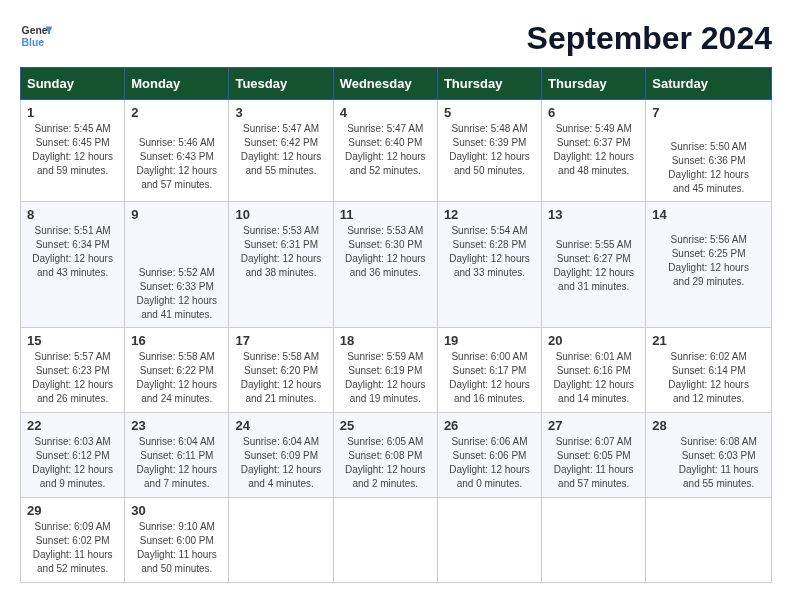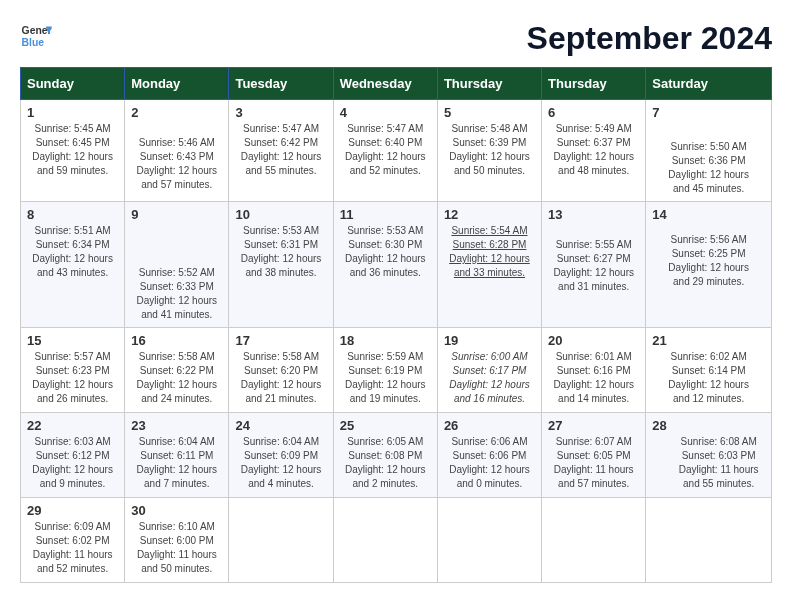--- a/index.html
+++ b/index.html
@@ -183,21 +183,21 @@
         </td>
         <td>
           <span class="day-number">11</span>
           <div class="day-info" style="white-space: pre-line;">Sunrise: 5:53 AM
 Sunset: 6:30 PM
 Daylight: 12 hours
 and 36 minutes.</div>
         </td>
         <td>
           <span class="day-number">12</span>
-          <div class="day-info" style="white-space: pre-line; text-decoration: underline;">Sunrise: 5:54 AM
+          <div class="day-info" style="white-space: pre-line;">Sunrise: 5:54 AM
 Sunset: 6:28 PM
 Daylight: 12 hours
 and 33 minutes.</div>
         </td>
         <td>
           <span class="day-number">13</span>
           <div class="day-info" style="white-space: pre-line; margin-top: 16px;">Sunrise: 5:55 AM
 Sunset: 6:27 PM
 Daylight: 12 hours
 and 31 minutes.</div>
@@ -234,21 +234,21 @@
         </td>
         <td>
           <span class="day-number">18</span>
           <div class="day-info" style="white-space: pre-line;">Sunrise: 5:59 AM
 Sunset: 6:19 PM
 Daylight: 12 hours
 and 19 minutes.</div>
         </td>
         <td>
           <span class="day-number">19</span>
-          <div class="day-info" style="white-space: pre-line; font-style: italic;">Sunrise: 6:00 AM
+          <div class="day-info" style="white-space: pre-line;">Sunrise: 6:00 AM
 Sunset: 6:17 PM
 Daylight: 12 hours
 and 16 minutes.</div>
         </td>
         <td>
           <span class="day-number">20</span>
           <div class="day-info" style="white-space: pre-line;">Sunrise: 6:01 AM
 Sunset: 6:16 PM
 Daylight: 12 hours
 and 14 minutes.</div>
@@ -315,21 +315,21 @@
       <tr>
         <td>
           <span class="day-number">29</span>
           <div class="day-info" style="white-space: pre-line;">Sunrise: 6:09 AM
 Sunset: 6:02 PM
 Daylight: 11 hours
 and 52 minutes.</div>
         </td>
         <td>
           <span class="day-number">30</span>
-          <div class="day-info" style="white-space: pre-line;">Sunrise: 6:10 AM
+          <div class="day-info" style="white-space: pre-line;">Sunrise: 9:10 AM
 Sunset: 6:00 PM
 Daylight: 11 hours
 and 50 minutes.</div>
         </td>
         <td class="empty-cell"></td>
         <td class="empty-cell"></td>
         <td class="empty-cell"></td>
         <td class="empty-cell"></td>
         <td class="empty-cell"></td>
       </tr>

